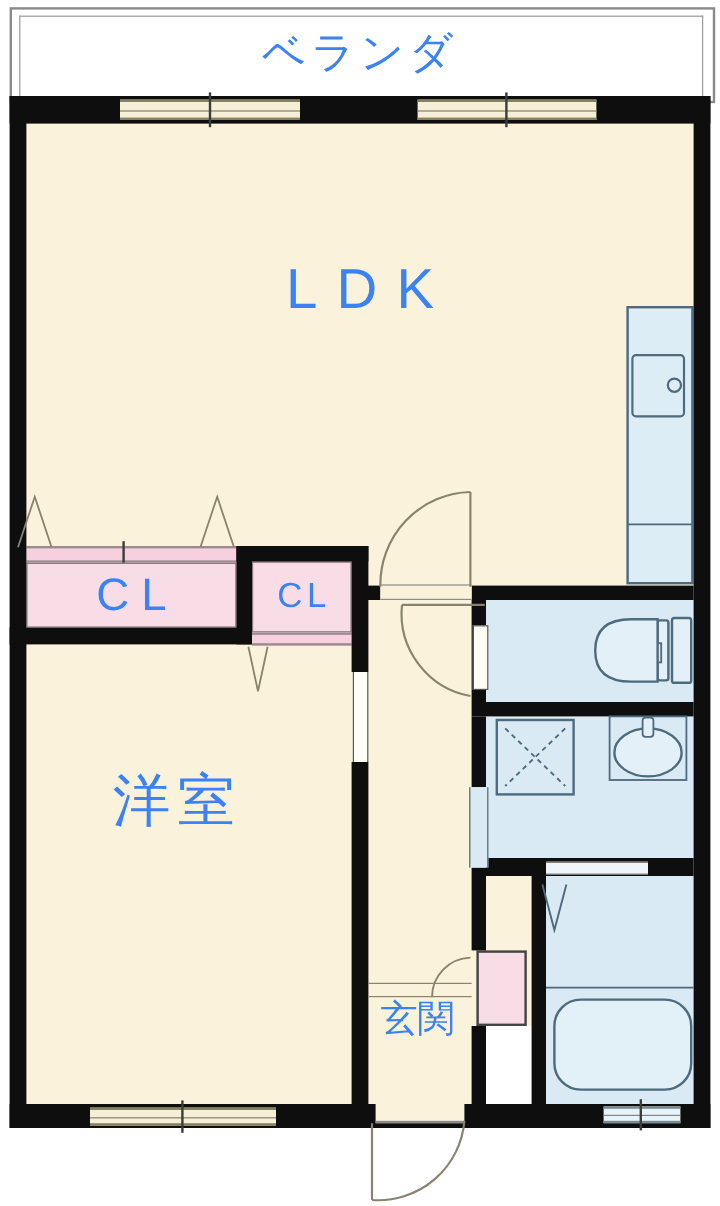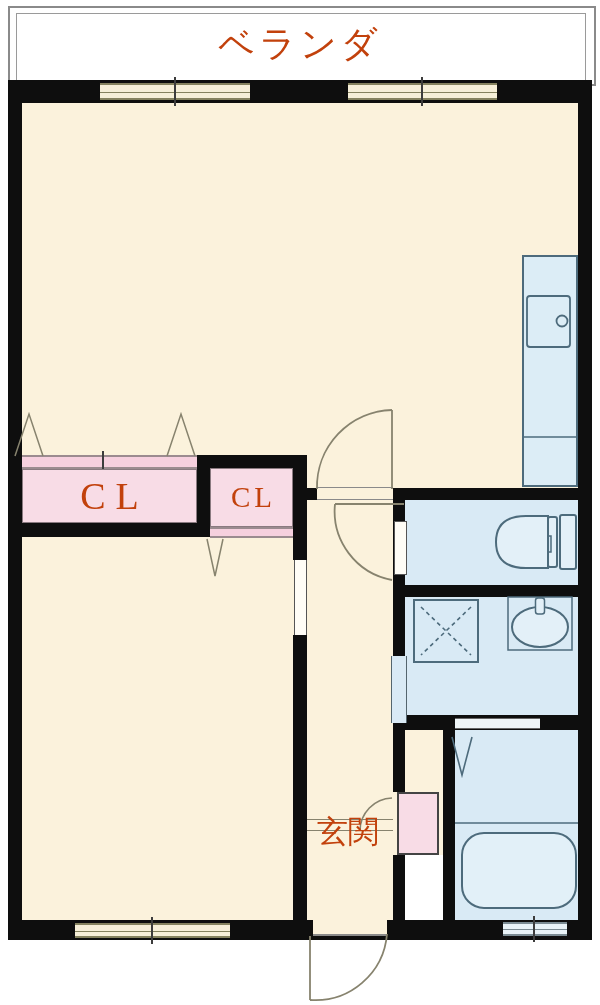--- a/index.html
+++ b/index.html
@@ -2,21 +2,21 @@
 <html><head>
 <meta charset="utf-8">
 <style>
   html,body{margin:0;padding:0;background:#fff;}
   .plan{position:relative;width:600px;height:1005px;background:#ffffff;overflow:hidden;
         font-family:"Liberation Sans","DejaVu Sans",sans-serif;}
   .abs{position:absolute;}
   .wall{position:absolute;background:#0e0e0e;}
   .room{position:absolute;}
   .label{position:absolute;display:flex;align-items:center;justify-content:center;
-         color:#c2410c;white-space:nowrap;line-height:1;font-family:Liberation Serif, serif;}
+         color:#3b82f6;white-space:nowrap;line-height:1;}
   .window{position:absolute;background:#F6EFD8;border-top:2px solid #85825F;border-bottom:2px solid #85825F;}
   .window .mid{position:absolute;left:0;right:0;top:50%;height:0;border-top:1px solid #85825F;}
   .tick{position:absolute;width:2px;background:#3c3c3c;}
   .gap{position:absolute;background:#ffffff;}
   svg{position:absolute;left:0;top:0;}
 </style>
 </head>
 <body>
 
 <div class="plan">
@@ -124,20 +124,22 @@
 
     <rect x="508" y="597" width="64" height="53" fill="none" stroke="#4D6B7C" stroke-width="1.5"></rect>
     <ellipse cx="540" cy="627" rx="28" ry="20" fill="#E3F0F8" stroke="#4D6B7C" stroke-width="2"></ellipse>
     <rect x="535.5" y="598" width="9" height="16" rx="2.5" fill="#E3F0F8" stroke="#4D6B7C" stroke-width="1.5"></rect>
 
     <path d="M452,737 L462,775 L472,737" fill="none" stroke="#4D6B7C" stroke-width="1.6"></path>
     <line x1="455" y1="823" x2="578" y2="823" stroke="#4D6B7C" stroke-width="1.5"></line>
     <rect x="462" y="833" width="114" height="75" rx="22" fill="#E2F0F8" stroke="#4D6B7C" stroke-width="2"></rect>
   </svg>
 
+  <div class="label" style="left:150px;top:212px;width:300px;height:56px;font-size:47px;letter-spacing:16px;padding-left:16px;box-sizing:border-box;">LDK</div>
 
   <div class="label" style="left:22px;top:469px;width:175px;height:54px;font-size:38px;letter-spacing:10px;padding-left:10px;box-sizing:border-box;">CL</div>
   <div class="label" style="left:210px;top:468px;width:83px;height:59px;font-size:29px;letter-spacing:4px;padding-left:4px;box-sizing:border-box;">CL</div>
 
+  <div class="label" style="left:48px;top:640px;width:200px;height:56px;font-size:48px;letter-spacing:6px;">洋室</div>
 
-  <div class="label" style="left:298px;top:812px;width:100px;height:38px;font-size:31px;">玄関</div>
+  <div class="label" style="left:298px;top:829px;width:100px;height:38px;font-size:31px;">玄関</div>
 
 </div>
 
 </body></html>

